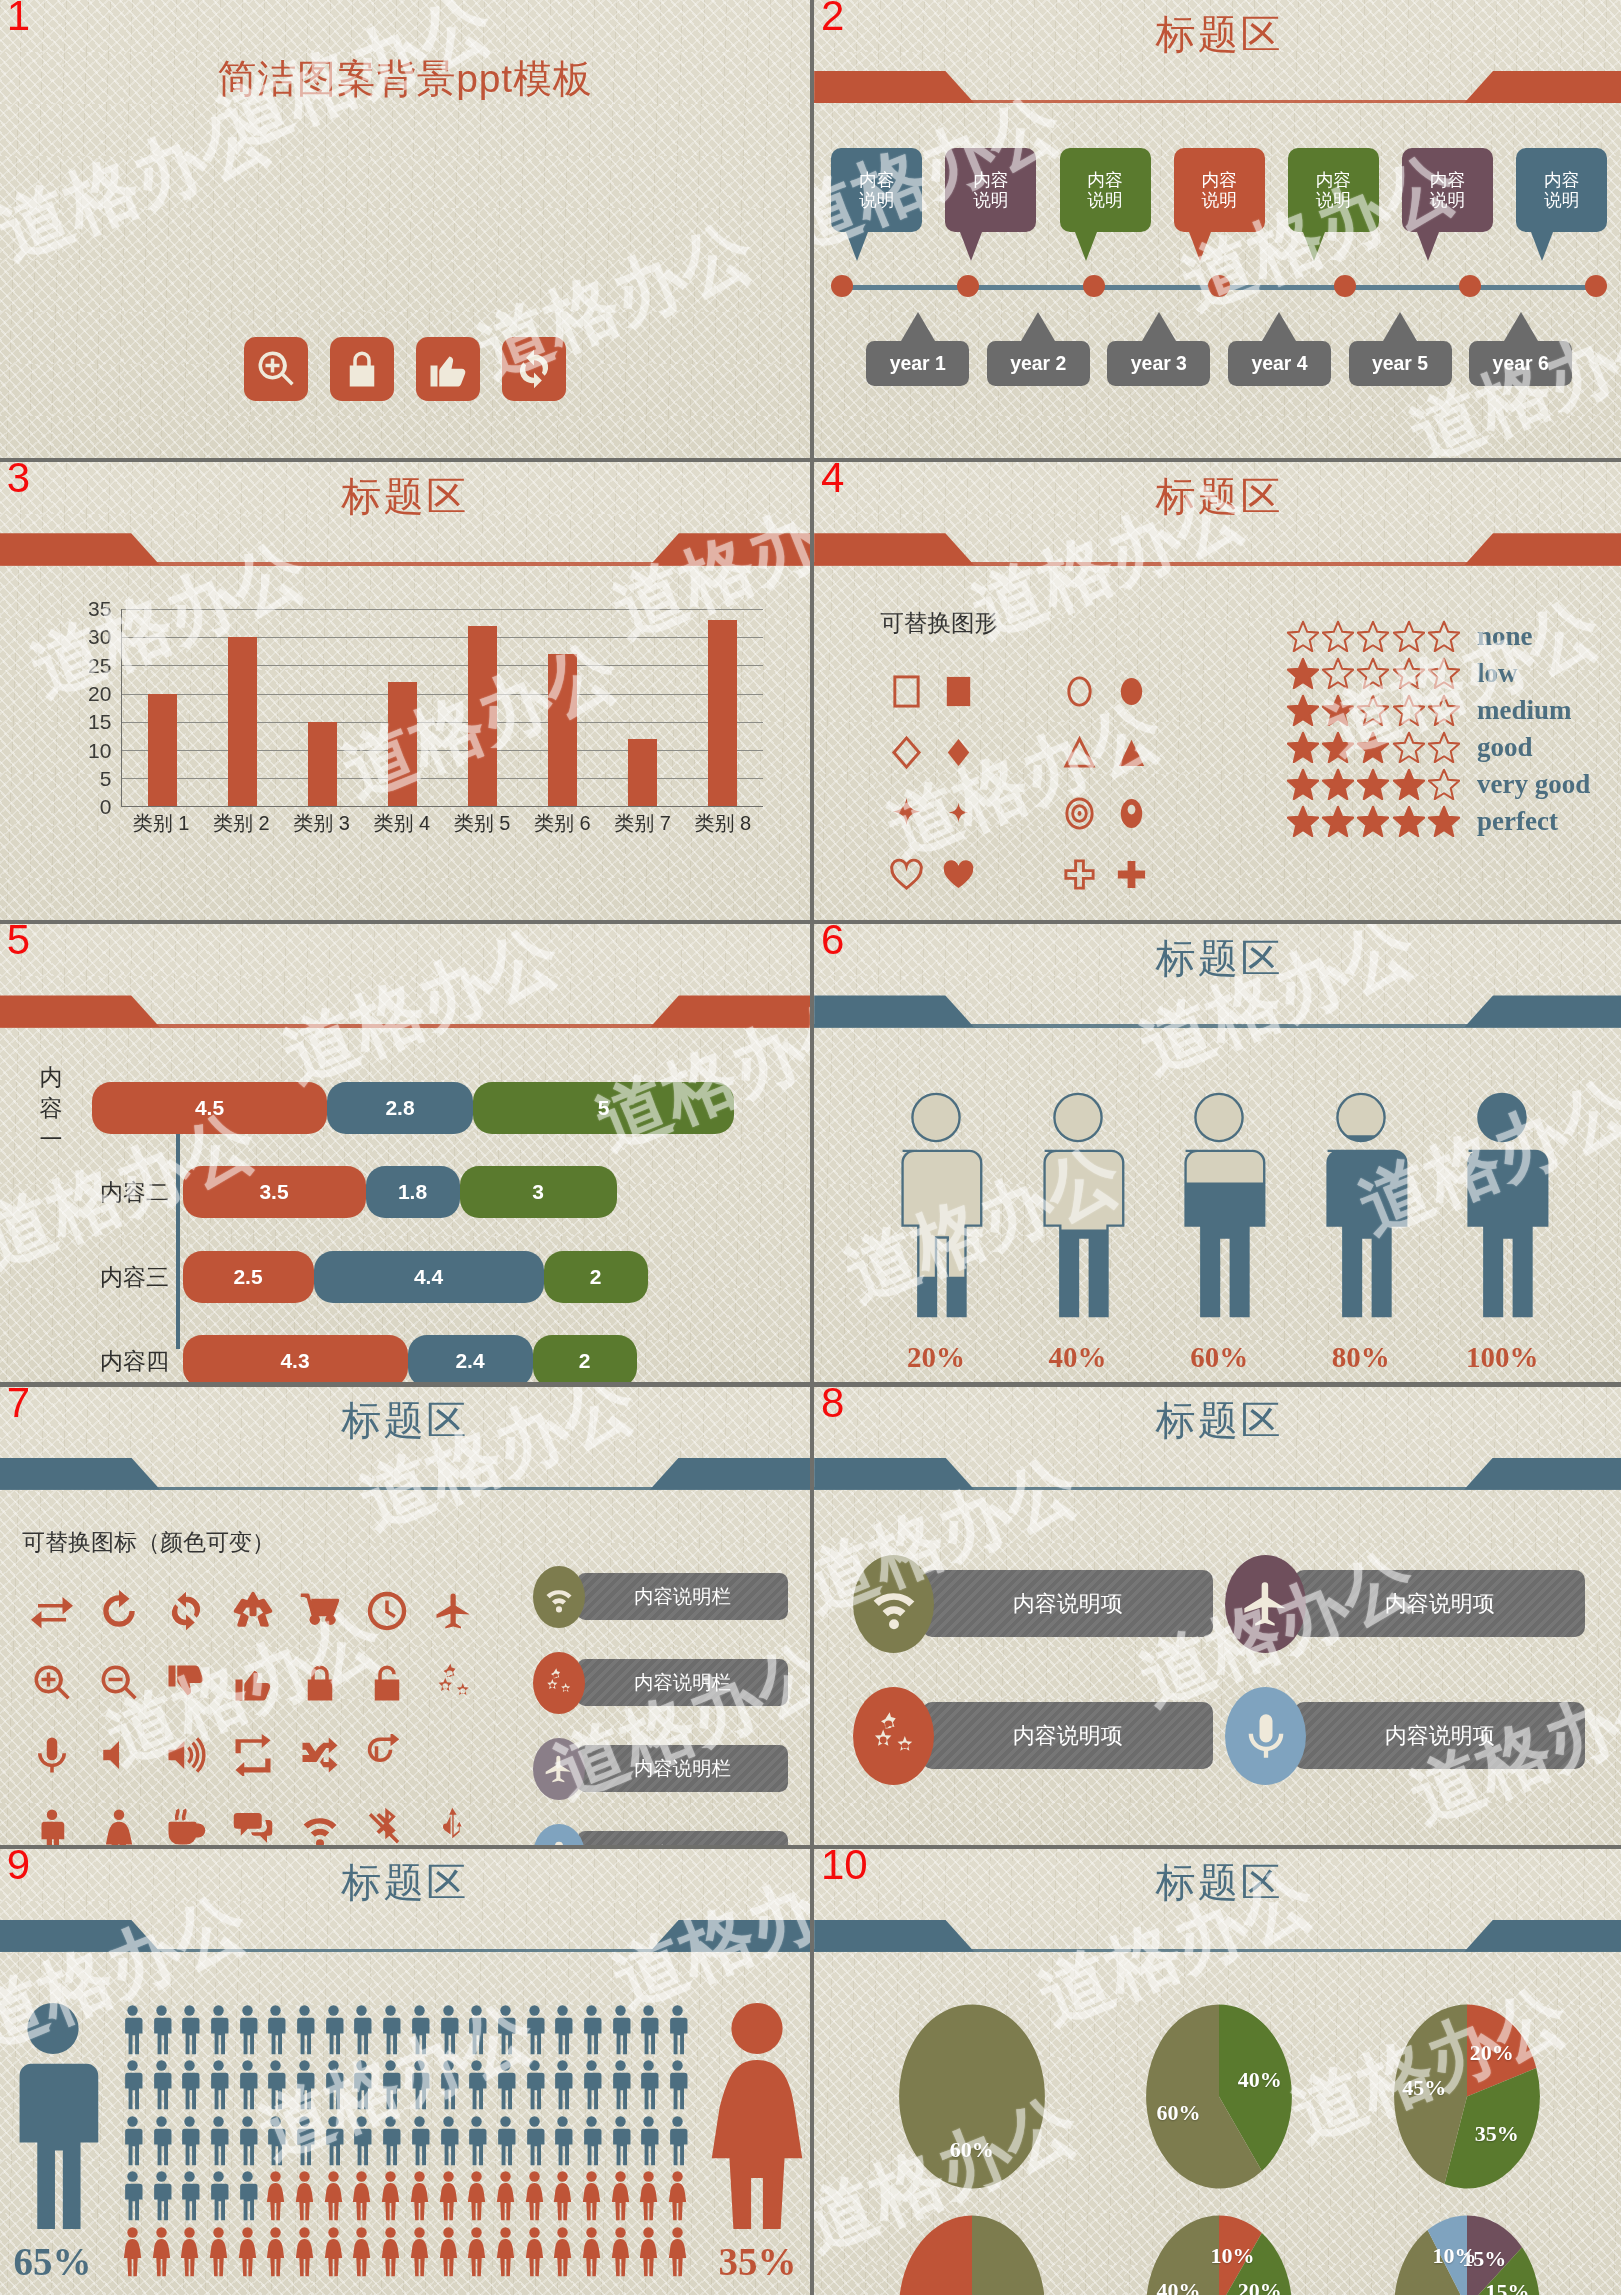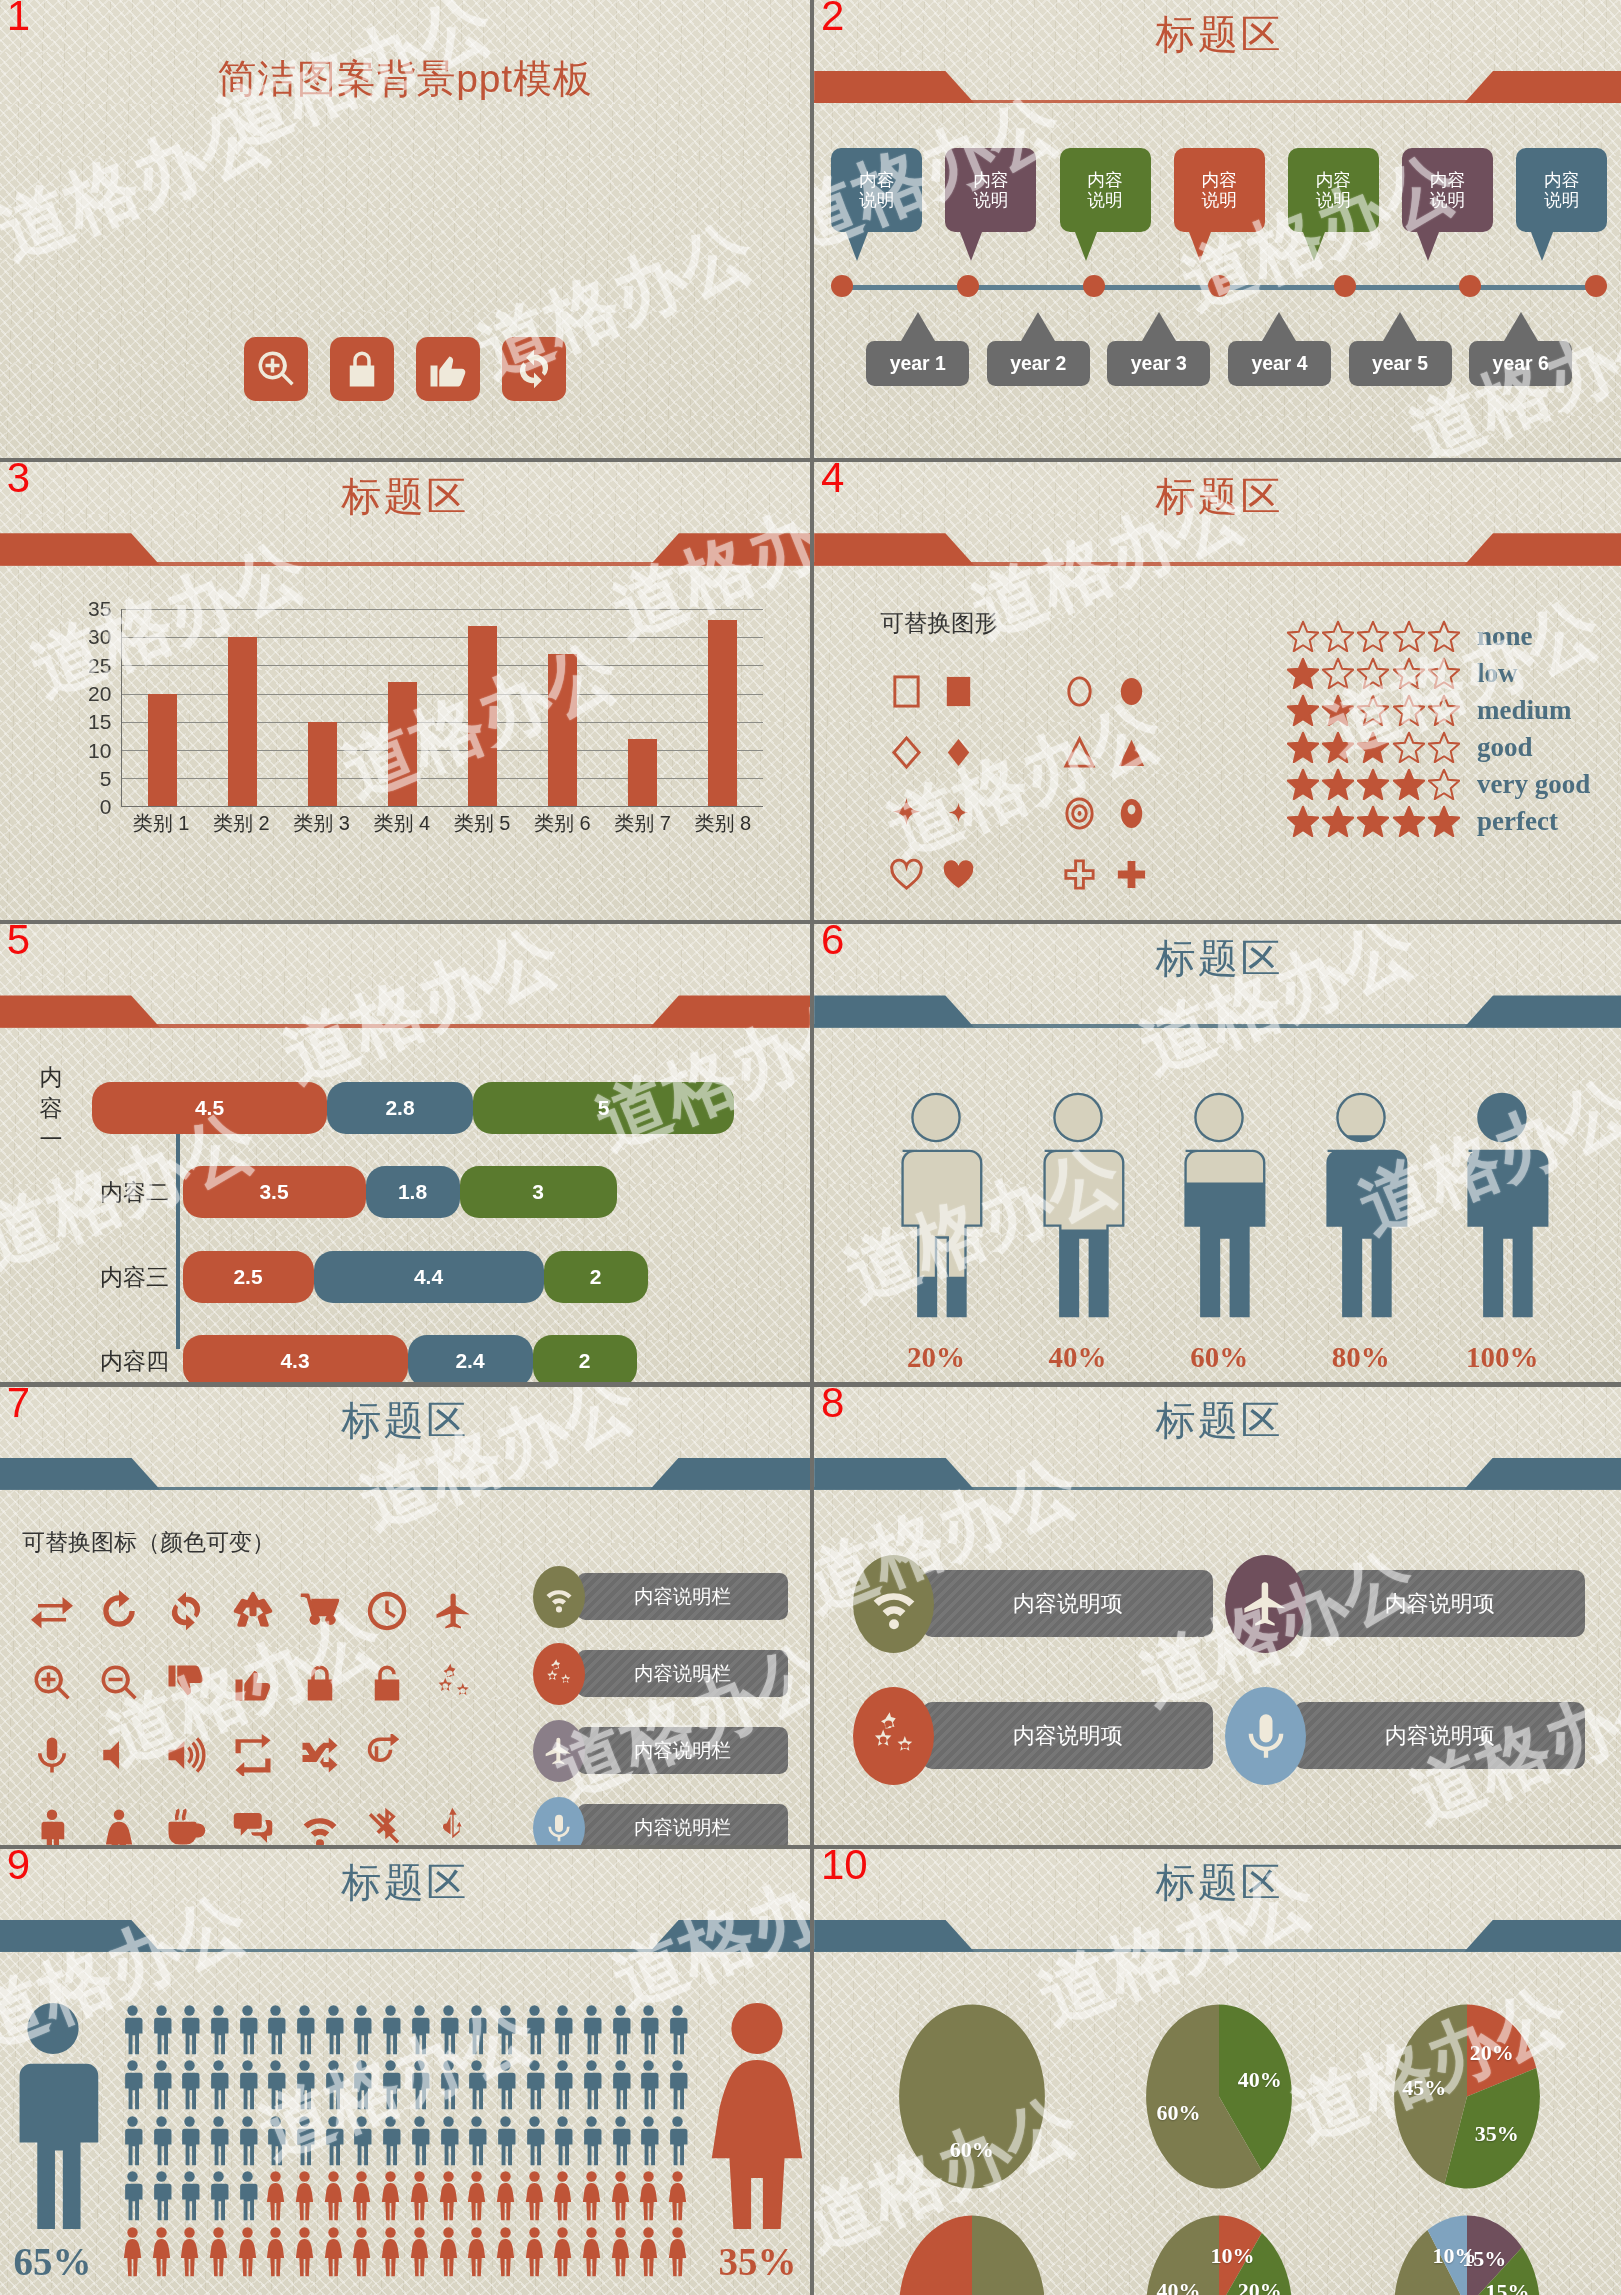--- a/index.html
+++ b/index.html
@@ -103,21 +103,21 @@
   
   .people6{position:absolute;left:51px;right:51px;top:160px;display:flex;justify-content:space-around;align-items:flex-end;}
   .p6{width:126px;text-align:center;}
   .p6 svg{width:118px;height:244px;}
   .p6 .pc{margin-top:10px;font-size:29px;font-weight:bold;color:#bf5437;font-family:"Liberation Serif",serif;}
 
   
   .s7-cap{position:absolute;left:22px;top:140px;font-size:23px;color:#333;}
   .icongrid{position:absolute;left:18.5px;top:190px;display:grid;grid-template-columns:repeat(7,67px);grid-auto-rows:72px;align-items:center;justify-items:center;}
   .icongrid svg{width:42px;height:42px;fill:#bf5437;}
-  .chips7{position:absolute;right:22px;top:179px;display:flex;flex-direction:column;gap:15px;}
+  .chips7{position:absolute;right:22px;top:179px;display:flex;flex-direction:column;gap:24px;}
   .chip{display:flex;align-items:center;}
   .chip .orb{width:52px;height:62px;border-radius:50%;display:flex;align-items:center;justify-content:center;margin-right:-8.4px;z-index:2;}
   .chip .orb svg{width:32px;height:32px;fill:#efe9da;}
   .chip .plate{width:211px;height:47px;border-radius:8.4px;background:#6c6c6c;color:#fff;display:flex;align-items:center;justify-content:center;font-size:19.4px;
     background-image:repeating-linear-gradient(-45deg,rgba(255,255,255,.07) 0 3.4px,rgba(0,0,0,0) 3.4px 7.6px);}
 
   
   .grid8{position:absolute;left:39px;right:39px;top:168px;display:grid;grid-template-columns:1fr 1fr;grid-template-rows:1fr 1fr;row-gap:34px;column-gap:11.8px;}
   .cell8{display:flex;align-items:center;}
   .cell8 .orb{width:81px;height:98px;border-radius:50%;display:flex;align-items:center;justify-content:center;margin-right:-11.8px;z-index:2;}

